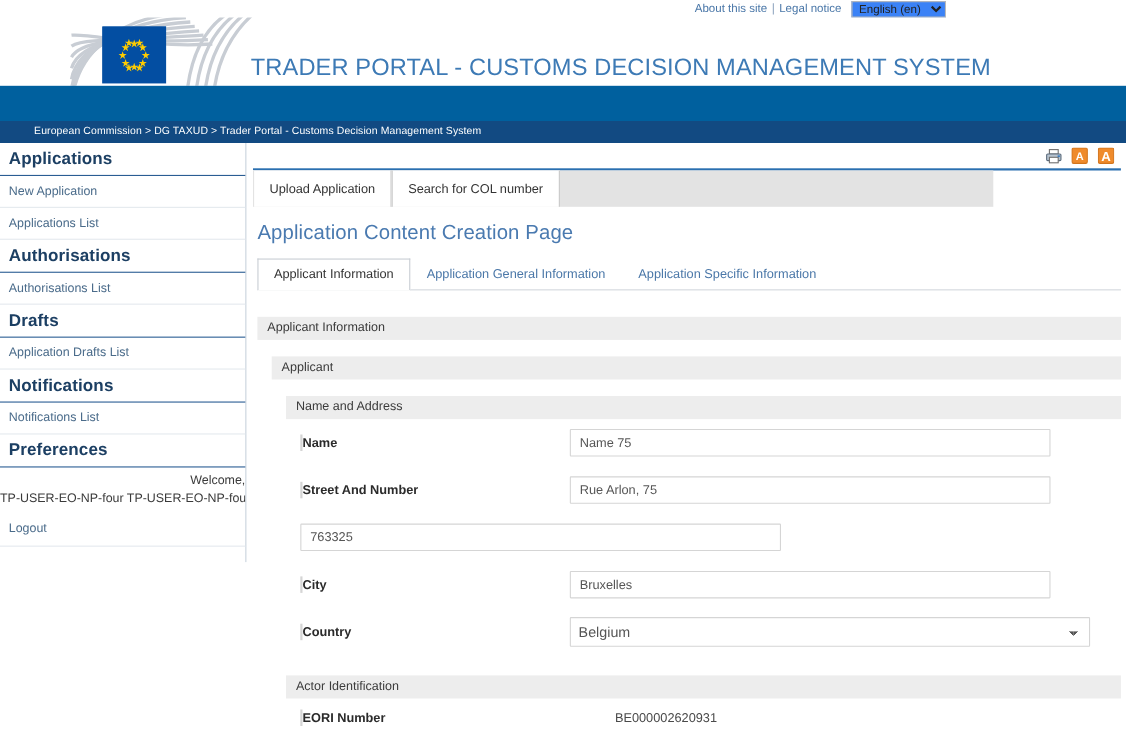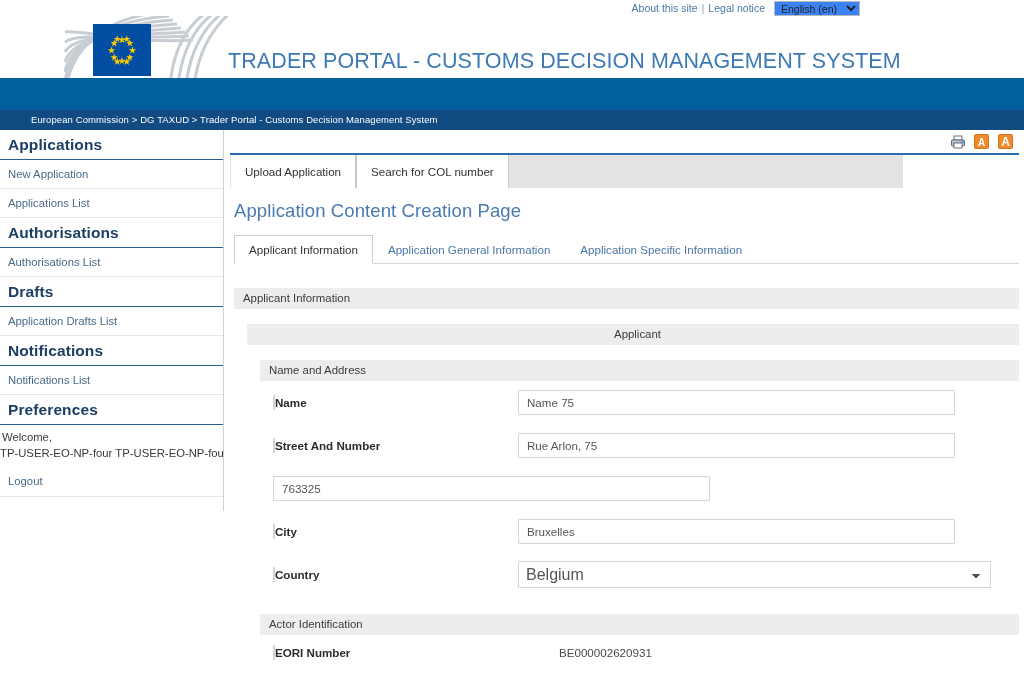--- a/index.html
+++ b/index.html
@@ -85,21 +85,21 @@
     font-size: 15.5px; font-weight: bold; color: #1c3f63;
     padding: 6px 0 5px 8px; border-bottom: 1.5px solid #2a5d93;
     letter-spacing: 0.1px;
   }
   .nav-item {
     display: block; font-size: 11.3px; color: #4a6b8a; text-decoration: none;
     padding: 8px 0 8px 8px; border-bottom: 1px solid #e4e9ee;
   }
   .welcome-block {
     font-size: 11.3px; color: #3a3a3a; padding: 4px 0 0 0;
-    line-height: 16px; white-space: nowrap; overflow: hidden;
+    line-height: 16px; white-space: nowrap; overflow: hidden; text-align: right;
   }
   .welcome-line1 { padding-left: 2px; }
   .welcome-line2 { padding-left: 0px; }
   .logout-row {
     padding-top: 14px; border-bottom: 1px solid #e4e9ee;
   }
   .logout-link {
     display: block; font-size: 11.3px; color: #4a6b8a;
     text-decoration: none; padding: 0 0 9px 8px;
   }
@@ -155,21 +155,21 @@
   }
   .sec-l1-head {
     height: 21px; line-height: 21px; background: #ededed;
     font-size: 11.4px; color: #3b3b3b; padding-left: 9px;
   }
   .sec-l2 {
     margin: 15px 0 0 13px; width: 772px;
   }
   .sec-l2-head {
     height: 21px; line-height: 21px; background: #ededed;
-    font-size: 11.4px; color: #3b3b3b; padding-left: 9px; text-align: center;
+    font-size: 11.4px; color: #3b3b3b; padding-left: 9px;
   }
   .sec-l3 {
     margin: 15px 0 0 13px; width: 759px;
   }
   .sec-l3-head {
     height: 21px; line-height: 21px; background: #ededed;
     font-size: 11.4px; color: #3b3b3b; padding-left: 9px;
   }
 
   
@@ -182,21 +182,21 @@
   }
   .field-input {
     width: 437px; height: 25px;
     border: 1px solid #d5d5d5; background: #ffffff;
     font-family: "Liberation Sans", sans-serif; font-size: 11.6px; color: #555;
     padding: 0 8px; border-radius: 1px; outline: none;
   }
   .field-select {
     width: 473px; height: 27px;
     border: 1px solid #d5d5d5; background: #ffffff;
-    font-family: "Liberation Sans", sans-serif; font-size: 16px; color: #555;
+    font-family: "Liberation Sans", sans-serif; font-size: 13px; color: #555;
     padding: 0 7px; border-radius: 1px; outline: none;
     -webkit-appearance: none; appearance: none;
     background-image: linear-gradient(45deg, transparent 50%, #555 50%),
                       linear-gradient(135deg, #555 50%, transparent 50%);
     background-position: calc(100% - 14px) 12px, calc(100% - 9px) 12px;
     background-size: 5px 4px, 5px 4px;
     background-repeat: no-repeat;
   }
   .field-static {
     font-size: 11.6px; color: #4a4a4a; padding-left: 0px; line-height: 15px;

